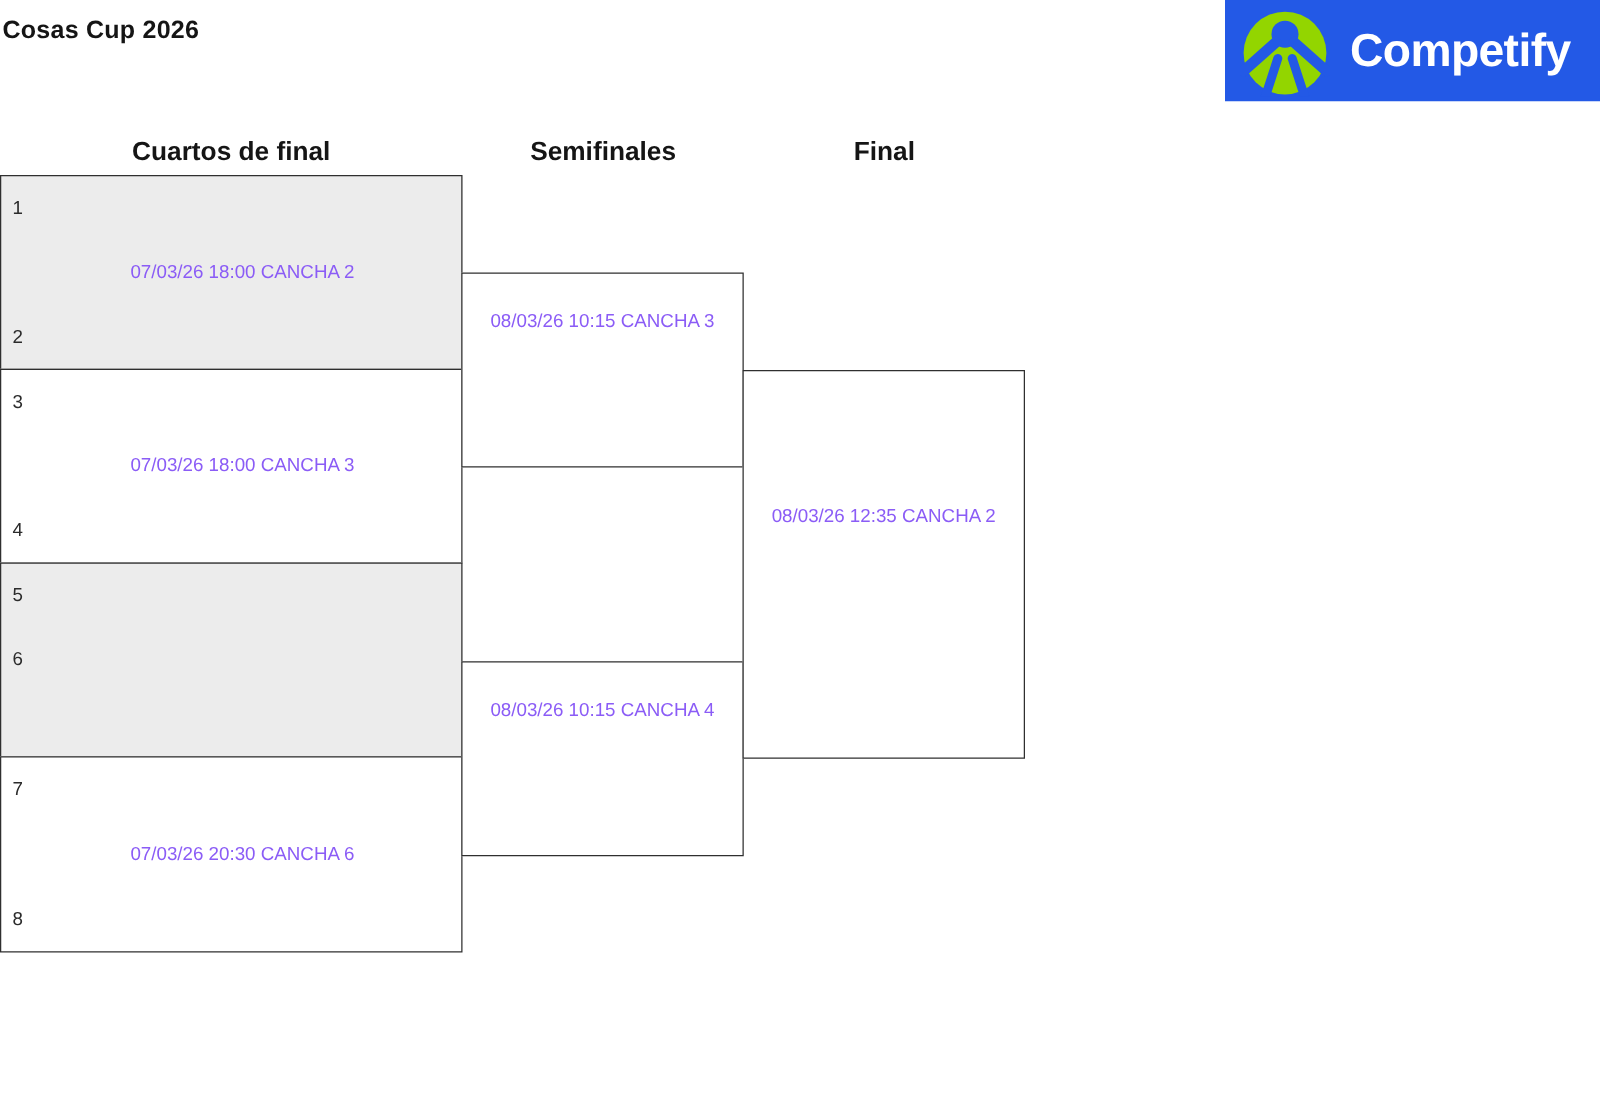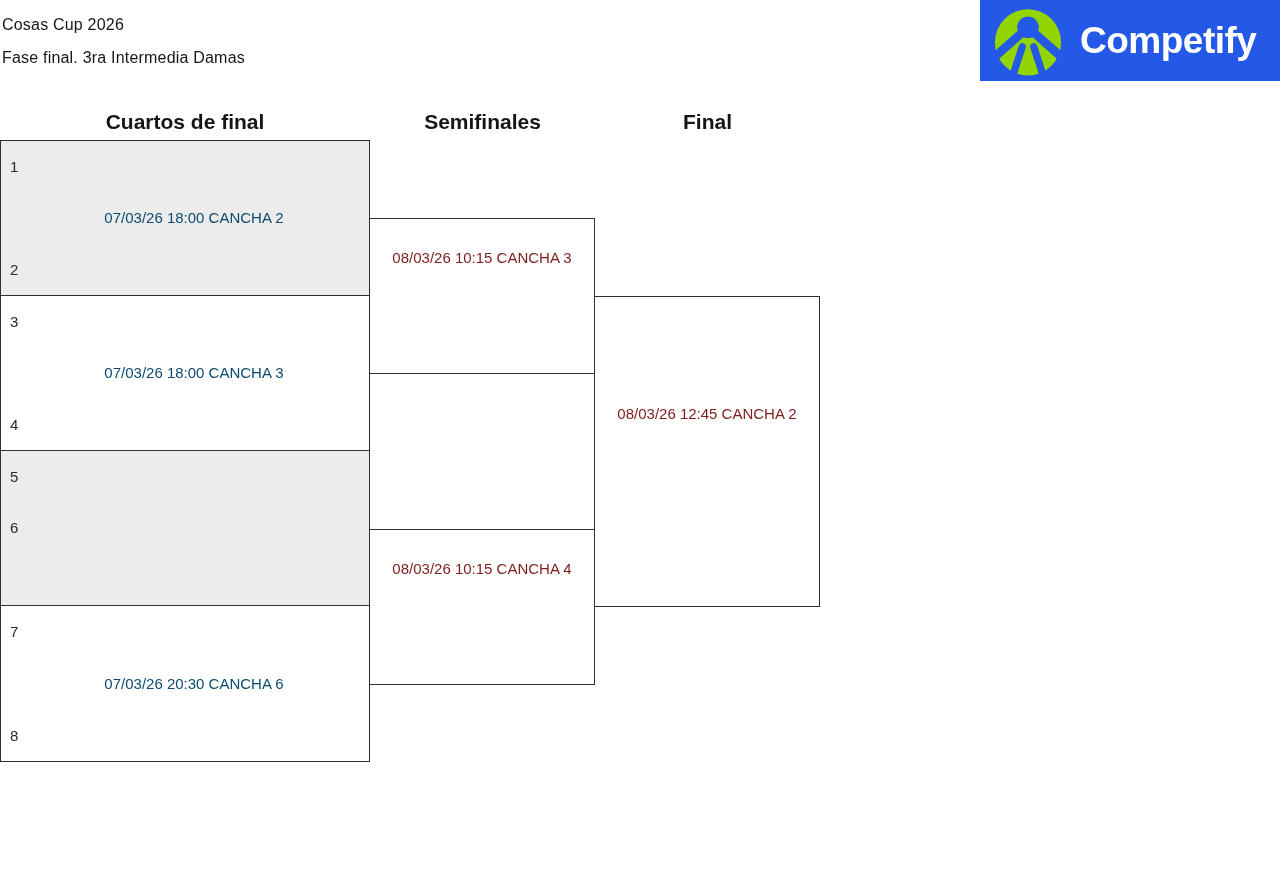--- a/index.html
+++ b/index.html
@@ -14,23 +14,23 @@
     height: 883px;
     background: #fff;
     overflow: hidden;
   }
 
   
   .title {
     position: absolute;
     left: 2px;
     top: 8px;
-    font-size: 16px;
+    font-size: 20px;
     line-height: 33px;
-    font-weight: 400;
+    font-weight: 700;
     color: #151515;
     letter-spacing: 0.2px;
   }
 
   
   .logo {
     position: absolute;
     left: 980px;
     top: 0;
     width: 346px;
@@ -81,21 +81,21 @@
     align-items: center;
     padding-left: 9px;
     font-size: 15px;
     color: #2b2b2b;
   }
   .label-row {
     display: flex;
     align-items: center;
     justify-content: center;
     font-size: 15px;
-    color: #0c4a6e;
+    color: #8b5cf6;
     white-space: nowrap;
     padding-left: 18px;
   }
 
   
   .sf { left: 369px; width: 226px; height: 156px; }
   .sf-1 { top: 218px; }
   .sf-2 { top: 529px; }
 
   
@@ -103,32 +103,31 @@
 
   
   .float-label {
     position: absolute;
     left: 0;
     width: 100%;
     top: calc(50% - 39px);
     transform: translateY(-50%);
     text-align: center;
     font-size: 15px;
-    color: #7f1d1d;
+    color: #8b5cf6;
     white-space: nowrap;
   }
 </style>
 </head>
 <body>
 
 <div class="page">
 
   <div class="title">
     <div>Cosas Cup 2026</div>
-    <div>Fase final. 3ra Intermedia Damas</div>
   </div>
 
   <div class="logo">
     <span style="display:inline-flex;">
       <svg width="72" height="72" viewBox="0 0 100 100" aria-hidden="true">
         <circle cx="50" cy="52" r="46" fill="#93d500"></circle>
         <circle cx="50" cy="31" r="15" fill="#2359e6"></circle>
         <line x1="40" y1="40" x2="4" y2="72" stroke="#2359e6" stroke-width="12" stroke-linecap="round"></line>
         <line x1="60" y1="40" x2="96" y2="72" stroke="#2359e6" stroke-width="12" stroke-linecap="round"></line>
         <line x1="42" y1="58" x2="27" y2="104" stroke="#2359e6" stroke-width="10" stroke-linecap="round"></line>
@@ -167,16 +166,16 @@
 
   <div class="match sf sf-1">
     <div class="float-label">08/03/26 10:15 CANCHA 3</div>
   </div>
 
   <div class="match sf sf-2">
     <div class="float-label">08/03/26 10:15 CANCHA 4</div>
   </div>
 
   <div class="match fin">
-    <div class="float-label">08/03/26 12:45 CANCHA 2</div>
+    <div class="float-label">08/03/26 12:35 CANCHA 2</div>
   </div>
 
 </div>
 
 </body></html>

